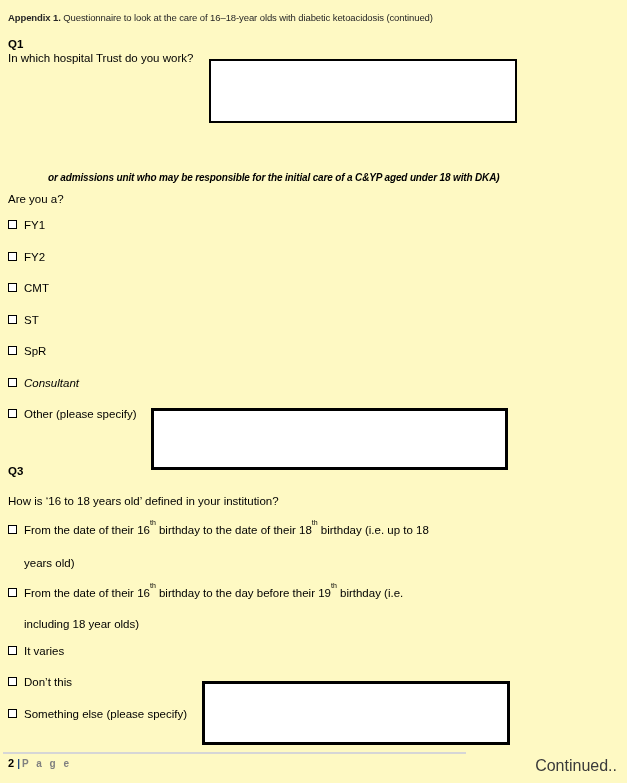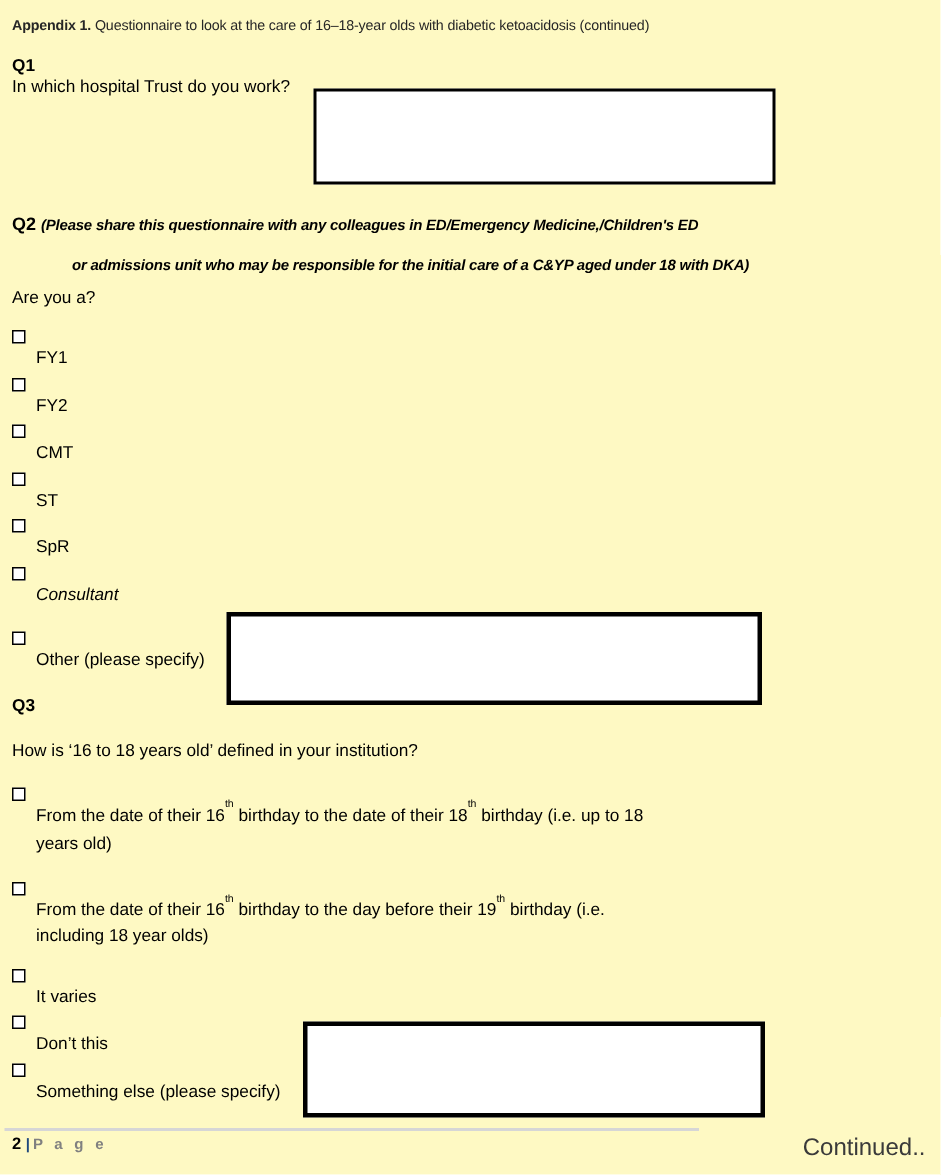--- a/index.html
+++ b/index.html
@@ -40,21 +40,21 @@
     background:#ffffff;border:2px solid #000000;
   }
   .answer-box.thick{border-width:3px;}
   .opt-row{display:flex;align-items:flex-start;white-space:nowrap;}
   .checkbox{
     display:inline-block;flex:0 0 auto;
     width:9px;height:9px;
     border:1.5px solid #000000;
     margin-top:2px;background:#ffffff;
   }
-  .opt-label{margin-left:7px;font-size:11.5px;line-height:14px;margin-top:14px;}
+  .opt-label{margin-left:7px;font-size:11.5px;line-height:14px;}
   sup.th{font-size:7px;line-height:0;position:relative;top:-4px;}
   .cont-line{font-size:11.5px;line-height:14px;white-space:nowrap;}
   .footer-rule{background:var(--line-gray);height:2px;}
   .footer-left{
     font-size:10px;white-space:nowrap;
   }
   .footer-left .pgnum{font-weight:bold;font-size:11px;color:#000;}
   .footer-left .pipe{font-weight:bold;color:var(--footer-pipe);margin:0 2px 0 3px;}
   .footer-left .pglabel{font-weight:bold;color:var(--footer-gray);letter-spacing:2.5px;}
   .continued{font-size:16px;color:var(--continued);white-space:nowrap;}
@@ -65,23 +65,20 @@
 <div class="page">
 
   <div class="abs doc-header">
     <span class="hdr-label">Appendix 1.</span><span> Questionnaire to look at the care of 16–18-year olds with diabetic ketoacidosis (continued)</span>
   </div>
 
   <div class="abs qnum" style="left:8px;top:37px;">Q1</div>
   <div class="abs body-line" style="left:8px;top:51px;">In which hospital Trust do you work?</div>
   <div class="abs answer-box" style="left:209px;top:59px;width:308px;height:64px;"></div>
 
-  <div class="abs q2-head" style="left:8px;top:140px;">
-    <span class="q2num">Q2 </span><span class="q2-italic">(Please share this questionnaire with any colleagues in ED/Emergency Medicine,/Children's ED</span>
-  </div>
   <div class="abs q2-italic" style="left:8px;top:172px;margin-left:40px;">or admissions unit who may be responsible for the initial care of a C&amp;YP aged under 18 with DKA)</div>
 
   <div class="abs body-line" style="left:8px;top:192px;">Are you a?</div>
 
   <div class="abs opt-row" style="left:8px;top:218px;">
     <span class="checkbox"></span>
     <span class="opt-label">FY1</span>
   </div>
   <div class="abs opt-row" style="left:8px;top:250px;">
     <span class="checkbox"></span>
@@ -96,21 +93,21 @@
     <span class="opt-label">ST</span>
   </div>
   <div class="abs opt-row" style="left:8px;top:344px;">
     <span class="checkbox"></span>
     <span class="opt-label">SpR</span>
   </div>
   <div class="abs opt-row" style="left:8px;top:376px;font-style:italic;">
     <span class="checkbox"></span>
     <span class="opt-label">Consultant</span>
   </div>
-  <div class="abs opt-row" style="left:8px;top:419px;">
+  <div class="abs opt-row" style="left:8px;top:407px;">
     <span class="checkbox"></span>
     <span class="opt-label">Other (please specify)</span>
   </div>
   <div class="abs answer-box thick" style="left:151px;top:408px;width:357px;height:62px;"></div>
 
   <div class="abs qnum" style="left:8px;top:464px;">Q3</div>
   <div class="abs body-line" style="left:8px;top:494px;">How is ‘16 to 18 years old’ defined in your institution?</div>
 
   <div class="abs opt-row" style="left:8px;top:523px;">
     <span class="checkbox"></span>

